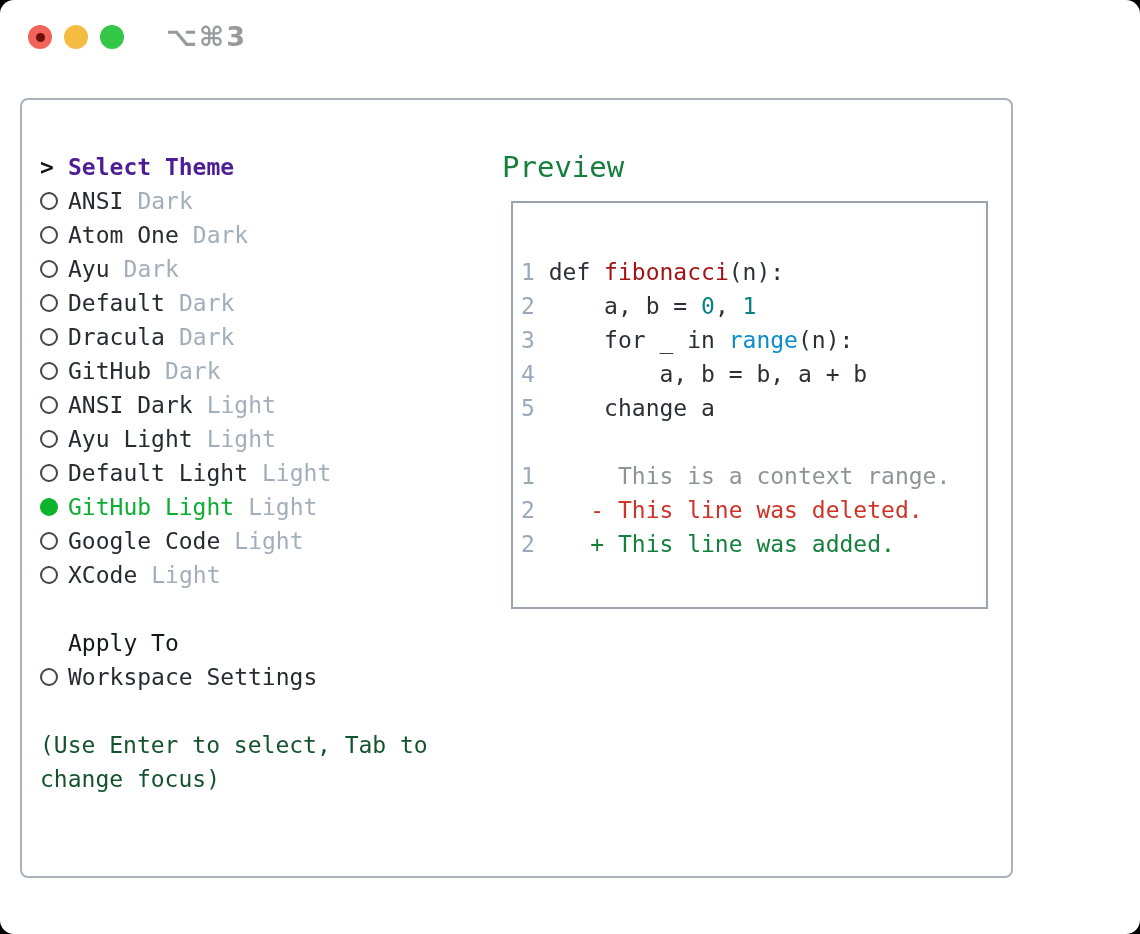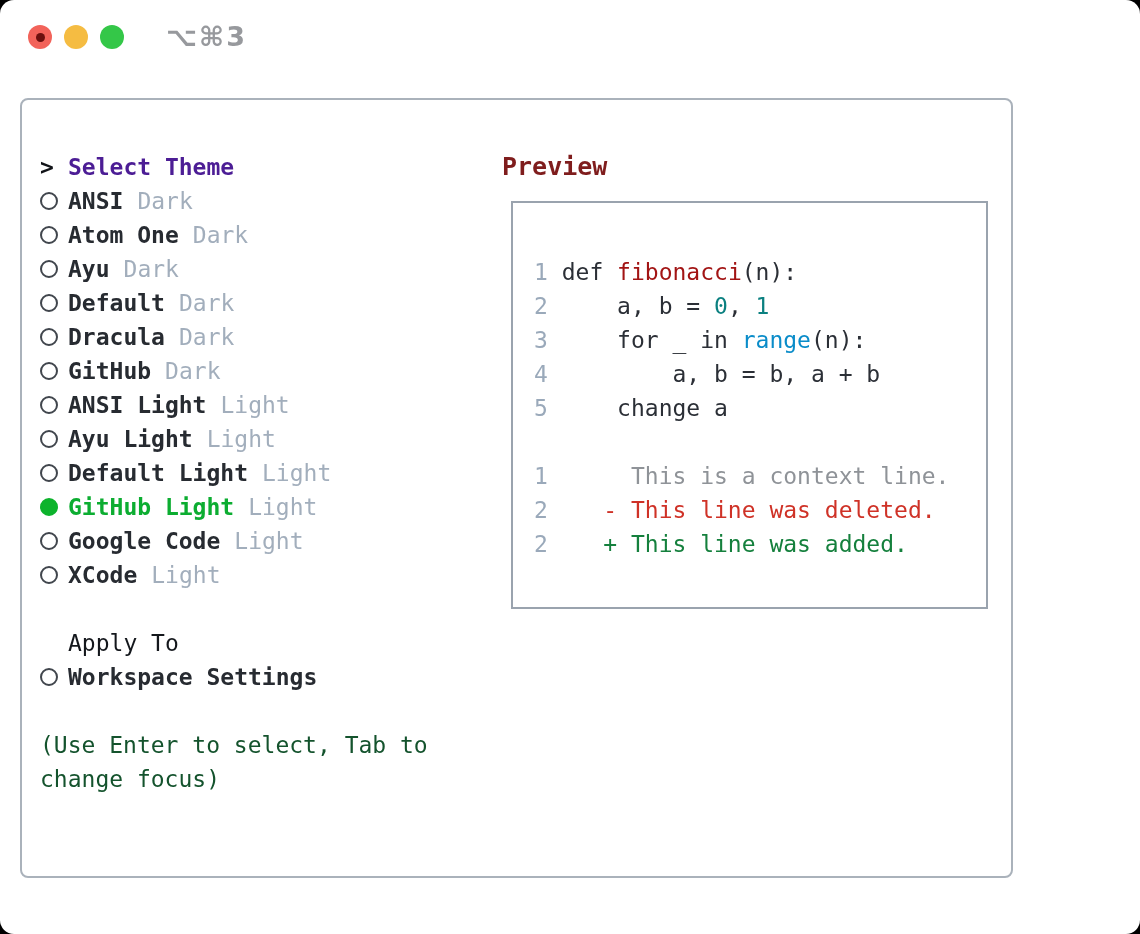--- a/index.html
+++ b/index.html
@@ -28,33 +28,33 @@
     position:absolute;left:20px;top:98px;width:993px;height:780px;
     box-sizing:border-box;border:2px solid #aab2bb;border-radius:8px;background:#fff;
   }
   .left-col{position:absolute;left:18px;top:50px;width:445px;font-size:23px;line-height:34px;color:#272b31;}
   .row{display:flex;height:34px;white-space:pre;}
   .marker{width:28px;flex:0 0 28px;display:flex;align-items:center;}
   .prompt{font-weight:bold;color:#111318;}
   .circle{width:14px;height:14px;border:2px solid #41464d;border-radius:50%;box-sizing:content-box;}
   .circle.filled{background:#0db32c;border-color:#0db32c;}
   .list-title{font-weight:bold;color:#4c1d95;}
-  .tname{color:#272b31;font-weight:bold;}
+  .tname{color:#272b31;}
   .tname.selected{color:#0cad31;}
   .variant{color:#a2aebc;margin-left:14px;text-align:right;}
   .apply-title{color:#14171c;}
   .spacer{height:34px;}
   .hint{color:#14532d;white-space:pre;}
   
   .right-col{position:absolute;left:480px;top:50px;}
-  .preview-title{height:34px;line-height:34px;font-size:25px;font-weight:bold;color:#7f1d1d;white-space:pre;}
+  .preview-title{height:34px;line-height:34px;font-size:29px;font-weight:normal;color:#15803d;white-space:pre;}
   .preview-box{
     margin-left:9px;margin-top:17px;width:477px;height:408px;box-sizing:border-box;
     border:2px solid #9aa3ae;background:#ffffff;
-    padding:52px 0 0 21px;overflow:hidden;
+    padding:52px 0 0 8px;overflow:hidden;
   }
   .pline{height:34px;line-height:34px;font-size:23px;white-space:pre;}
   .seg-ln{color:#9aa9ba;}
   .seg-code{color:#2b2f36;}
   .seg-fn{color:#a21414;}
   .seg-num{color:#0b8080;}
   .seg-builtin{color:#0a8cc9;}
   .seg-ctx{color:#8f9398;}
   .seg-del{color:#cf3227;}
   .seg-add{color:#15803d;}
@@ -80,21 +80,21 @@
         <span class="marker"><span class="prompt">&gt;</span></span>
         <span class="list-title">Select Theme</span>
       </div>
       <div id="theme-rows">
           <div class="row"><span class="marker"><span class="circle"></span></span><span class="tname">ANSI</span><span class="variant">Dark</span></div>
           <div class="row"><span class="marker"><span class="circle"></span></span><span class="tname">Atom One</span><span class="variant">Dark</span></div>
           <div class="row"><span class="marker"><span class="circle"></span></span><span class="tname">Ayu</span><span class="variant">Dark</span></div>
           <div class="row"><span class="marker"><span class="circle"></span></span><span class="tname">Default</span><span class="variant">Dark</span></div>
           <div class="row"><span class="marker"><span class="circle"></span></span><span class="tname">Dracula</span><span class="variant">Dark</span></div>
           <div class="row"><span class="marker"><span class="circle"></span></span><span class="tname">GitHub</span><span class="variant">Dark</span></div>
-          <div class="row"><span class="marker"><span class="circle"></span></span><span class="tname">ANSI Light</span><span class="variant">Light</span></div>
+          <div class="row"><span class="marker"><span class="circle"></span></span><span class="tname">ANSI Dark</span><span class="variant">Light</span></div>
           <div class="row"><span class="marker"><span class="circle"></span></span><span class="tname">Ayu Light</span><span class="variant">Light</span></div>
           <div class="row"><span class="marker"><span class="circle"></span></span><span class="tname">Default Light</span><span class="variant">Light</span></div>
           <div class="row"><span class="marker"><span class="circle filled"></span></span><span class="tname selected">GitHub Light</span><span class="variant">Light</span></div>
           <div class="row"><span class="marker"><span class="circle"></span></span><span class="tname">Google Code</span><span class="variant">Light</span></div>
           <div class="row"><span class="marker"><span class="circle"></span></span><span class="tname">XCode</span><span class="variant">Light</span></div>
         </div>
       <div class="spacer"></div>
       <div class="row">
         <span class="marker"></span>
         <span class="apply-title">Apply To</span>
@@ -111,20 +111,20 @@
 
     <div class="right-col">
       <div class="preview-title">Preview</div>
       <div class="preview-box" id="preview-box">
           <div class="pline"><span class="seg-ln">1</span><span class="seg-code"> def </span><span class="seg-fn">fibonacci</span><span class="seg-code">(n):</span></div>
           <div class="pline"><span class="seg-ln">2</span><span class="seg-code">     a, b = </span><span class="seg-num">0</span><span class="seg-code">, </span><span class="seg-num">1</span></div>
           <div class="pline"><span class="seg-ln">3</span><span class="seg-code">     for _ in </span><span class="seg-builtin">range</span><span class="seg-code">(n):</span></div>
           <div class="pline"><span class="seg-ln">4</span><span class="seg-code">         a, b = b, a + b</span></div>
           <div class="pline"><span class="seg-ln">5</span><span class="seg-code">     change a</span></div>
           <div class="pline"></div>
-          <div class="pline"><span class="seg-ln">1</span><span class="seg-ctx">      This is a context line.</span></div>
+          <div class="pline"><span class="seg-ln">1</span><span class="seg-ctx">      This is a context range.</span></div>
           <div class="pline"><span class="seg-ln">2</span><span class="seg-del">    - This line was deleted.</span></div>
           <div class="pline"><span class="seg-ln">2</span><span class="seg-add">    + This line was added.</span></div>
         </div>
     </div>
 
   </div>
 </div>
 
 </body></html>

